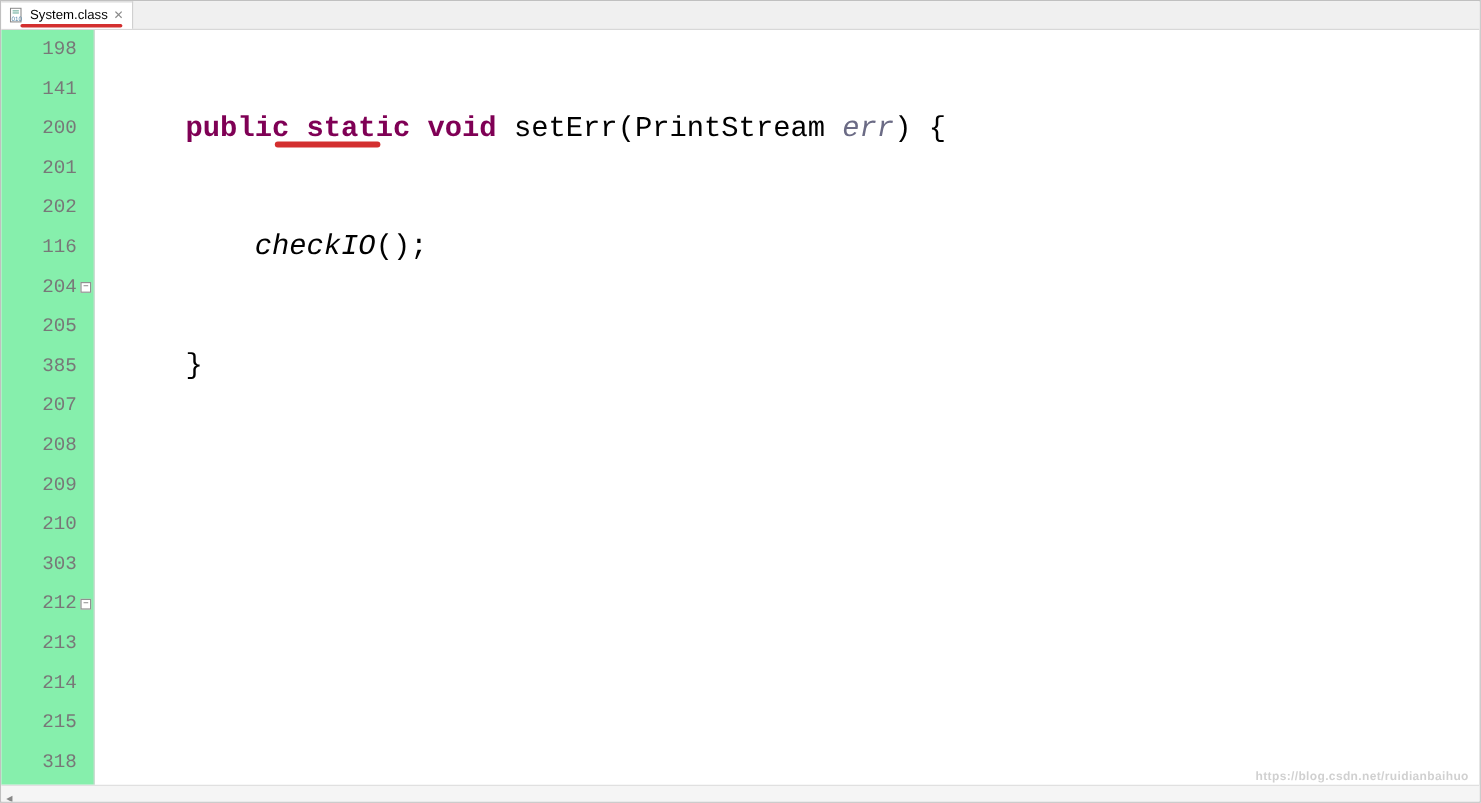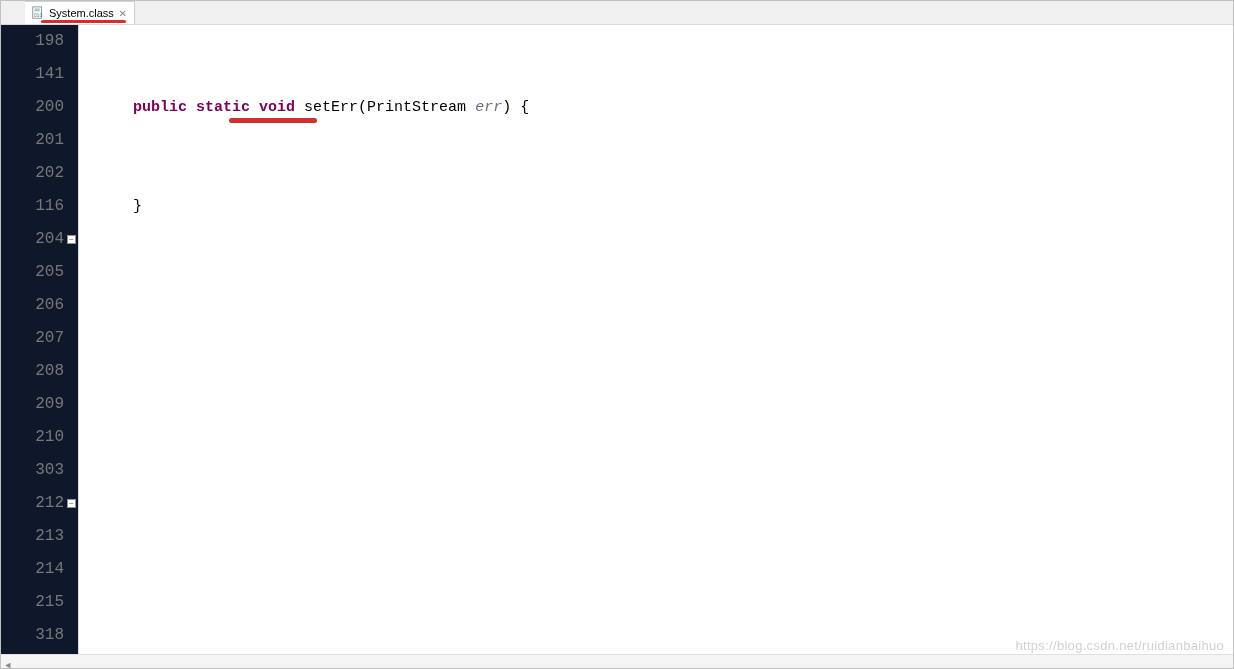--- a/index.html
+++ b/index.html
@@ -13,21 +13,20 @@
     border: 1px solid #c0c0c0;
   }
   .tab-bar {
     height: 24px;
     background: #f0f0f0;
     border-bottom: 1px solid #d8d8d8;
     display: flex;
     align-items: stretch;
     font-family: Tahoma, sans-serif;
     font-size: 11px;
-    padding-left: 24px;
   }
   .tab {
     display: flex;
     align-items: center;
     padding: 0 6px;
     background: #ffffff;
     border-right: 1px solid #d0d0d0;
     border-top: 1px solid #d0d0d0;
     gap: 4px;
     position: relative;
@@ -53,21 +52,21 @@
     background: #d32f2f;
     border-radius: 2px;
   }
   .editor-wrap {
     display: flex;
     height: calc(100% - 24px - 14px);
     position: relative;
   }
   .gutter {
     width: 78px;
-    background: #0f172a;
+    background: #86efac;
     border-right: 1px solid #d8d8d8;
     text-align: right;
     color: #787878;
     font-size: 16px;
     line-height: 33px;
     padding-right: 14px;
     position: relative;
     user-select: none;
   }
   .gutter .ln { height: 33px; position: relative; }
@@ -80,21 +79,21 @@
     background: #fff;
     font-size: 8px;
     line-height: 7px;
     text-align: center;
     color: #606060;
   }
   .code-area {
     flex: 1;
     padding-left: 18px;
     line-height: 33px;
-    font-size: 15px;
+    font-size: 24px;
     white-space: pre;
     color: #000;
     overflow: hidden;
     position: relative;
   }
   .code-line { height: 33px; position: relative; }
   .kw { color: #7f0055; font-weight: bold; }
   .param { color: #6b6b85; font-style: italic; }
   .field-static { color: #0000c0; font-style: italic; }
   .method-static { font-style: italic; }
@@ -114,24 +113,25 @@
     height: 5px;
     background: #d32f2f;
     border-radius: 3px;
     pointer-events: none;
   }
   .watermark {
     position: absolute;
     right: 10px;
     bottom: 16px;
     font-family: Arial, sans-serif;
-    font-size: 13px;
+    font-size: 10px;
     color: rgba(120,120,120,0.35);
     letter-spacing: 0.3px;
     pointer-events: none;
+    font-weight: bold;
   }
 </style>
 </head>
 <body>
 
 <div class="tab-bar">
   <div class="tab">
     <span class="icon-file">
       <svg viewBox="0 0 16 16" width="14" height="14">
         <rect x="2" y="1" width="10" height="13" fill="#fff" stroke="#888" stroke-width="1"></rect>
@@ -149,35 +149,36 @@
 <div class="editor-wrap">
   <div class="gutter">
     <div class="ln">198</div>
     <div class="ln">141</div>
     <div class="ln">200</div>
     <div class="ln">201</div>
     <div class="ln">202</div>
     <div class="ln">116</div>
     <div class="ln">204<span class="fold">−</span></div>
     <div class="ln">205</div>
-    <div class="ln">206</div>
+    <div class="ln">385</div>
     <div class="ln">207</div>
     <div class="ln">208</div>
     <div class="ln">209</div>
     <div class="ln">210</div>
     <div class="ln">303</div>
     <div class="ln">212<span class="fold">−</span></div>
     <div class="ln">213</div>
     <div class="ln">214</div>
     <div class="ln">215</div>
     <div class="ln">318</div>
   </div>
 
   <div class="code-area">
     <div class="code-line"><span>    </span><span class="kw">public</span> <span class="kw">static</span> <span class="kw">void</span><span> setErr(PrintStream </span><span class="param">err</span><span>) {</span><div class="red-scribble" style="left:132px;width:88px;top:27px;"></div></div>
+    <div class="code-line"><span>        </span><span class="method-static">checkIO</span><span>();</span></div>
     <div class="code-line"><span>    }</span></div>
     <div class="code-line"><span></span></div>
     
     
     
     
     
     
     
     

